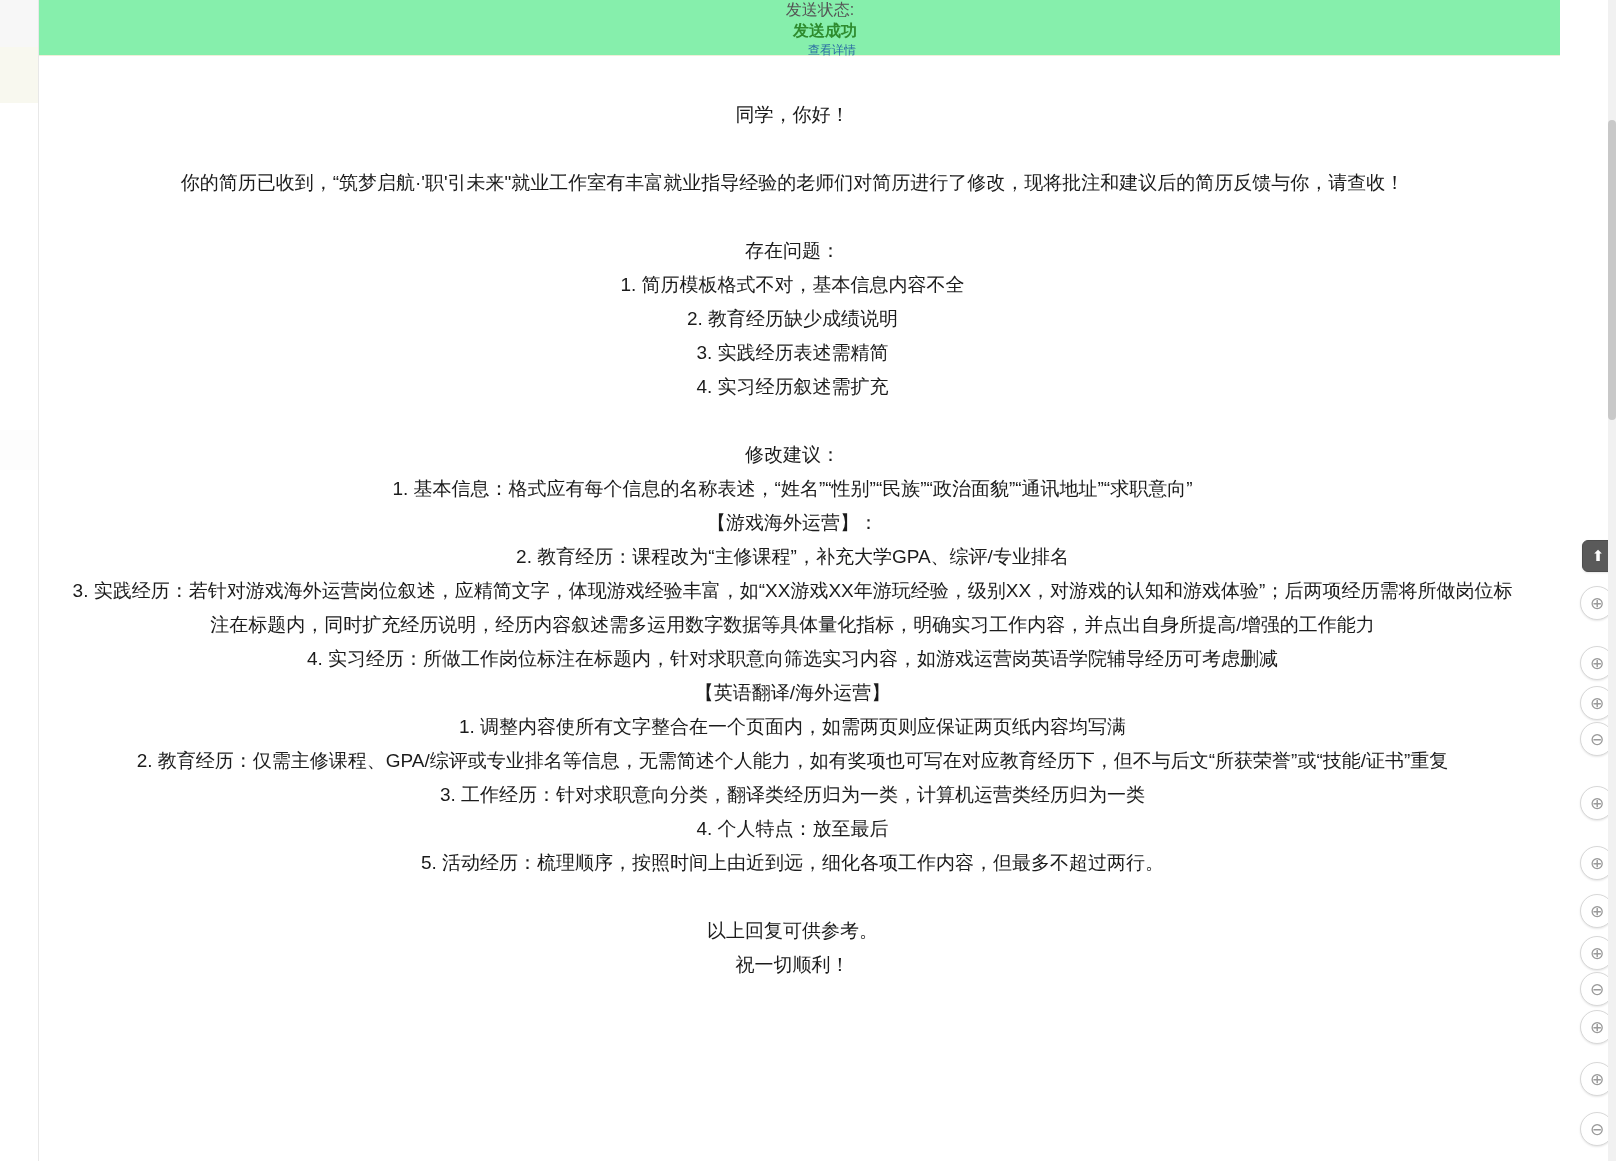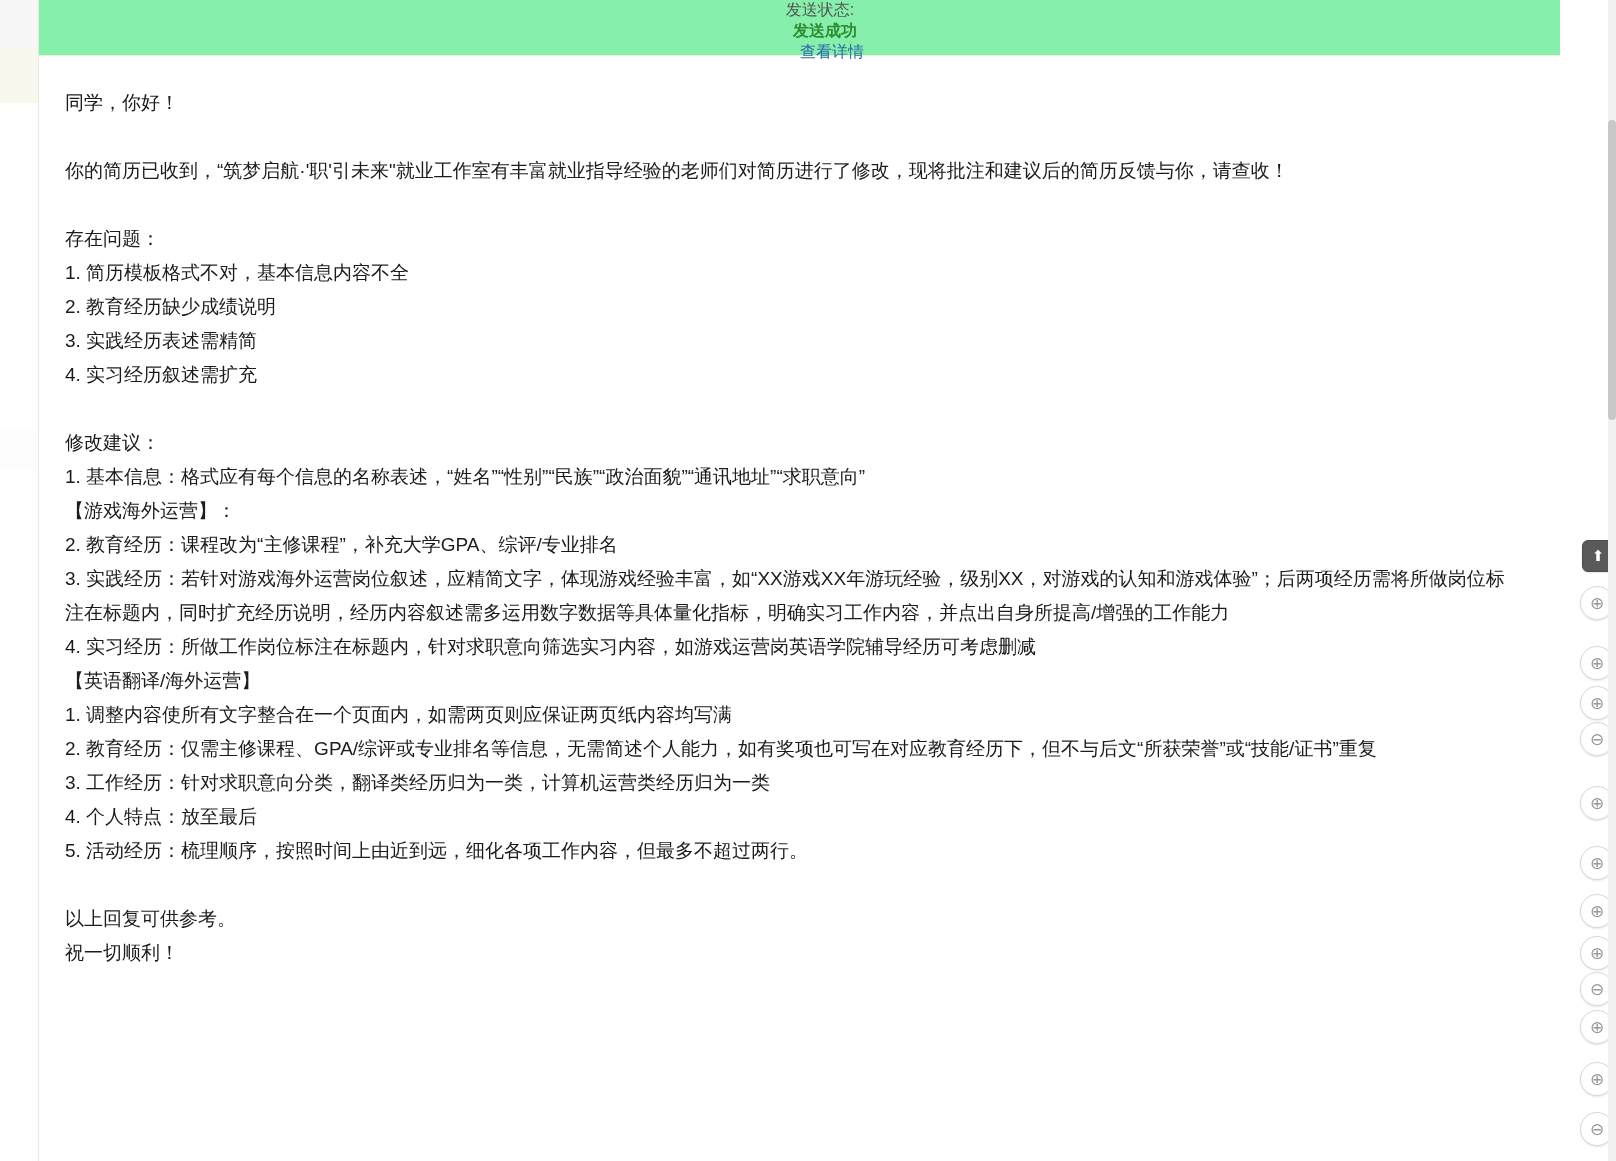--- a/index.html
+++ b/index.html
@@ -86,31 +86,32 @@
   }
   .status-value {
     color: #2e8b2e;
     font-size: 16px;
     font-weight: bold;
     margin-left: 10px;
     text-align: center;
   }
   .status-detail-link {
     color: #2b6ca3;
-    font-size: 16px;
+    font-size: 12px;
     margin-left: 24px;
     cursor: pointer;
   }
 
   
   .mail-body {
-    padding: 30px 40px 0 26px;
+    padding: 42px 40px 0 26px;
     color: #1b1b1b;
     font-size: 19px;
     line-height: 34px;
+    text-align: center;
   }
   .mail-body p {
     margin: 0;
     white-space: pre-wrap;
   }
   .mail-body p.blank { height: 34px; }
 
   
   .right-rail {
     position: absolute;

